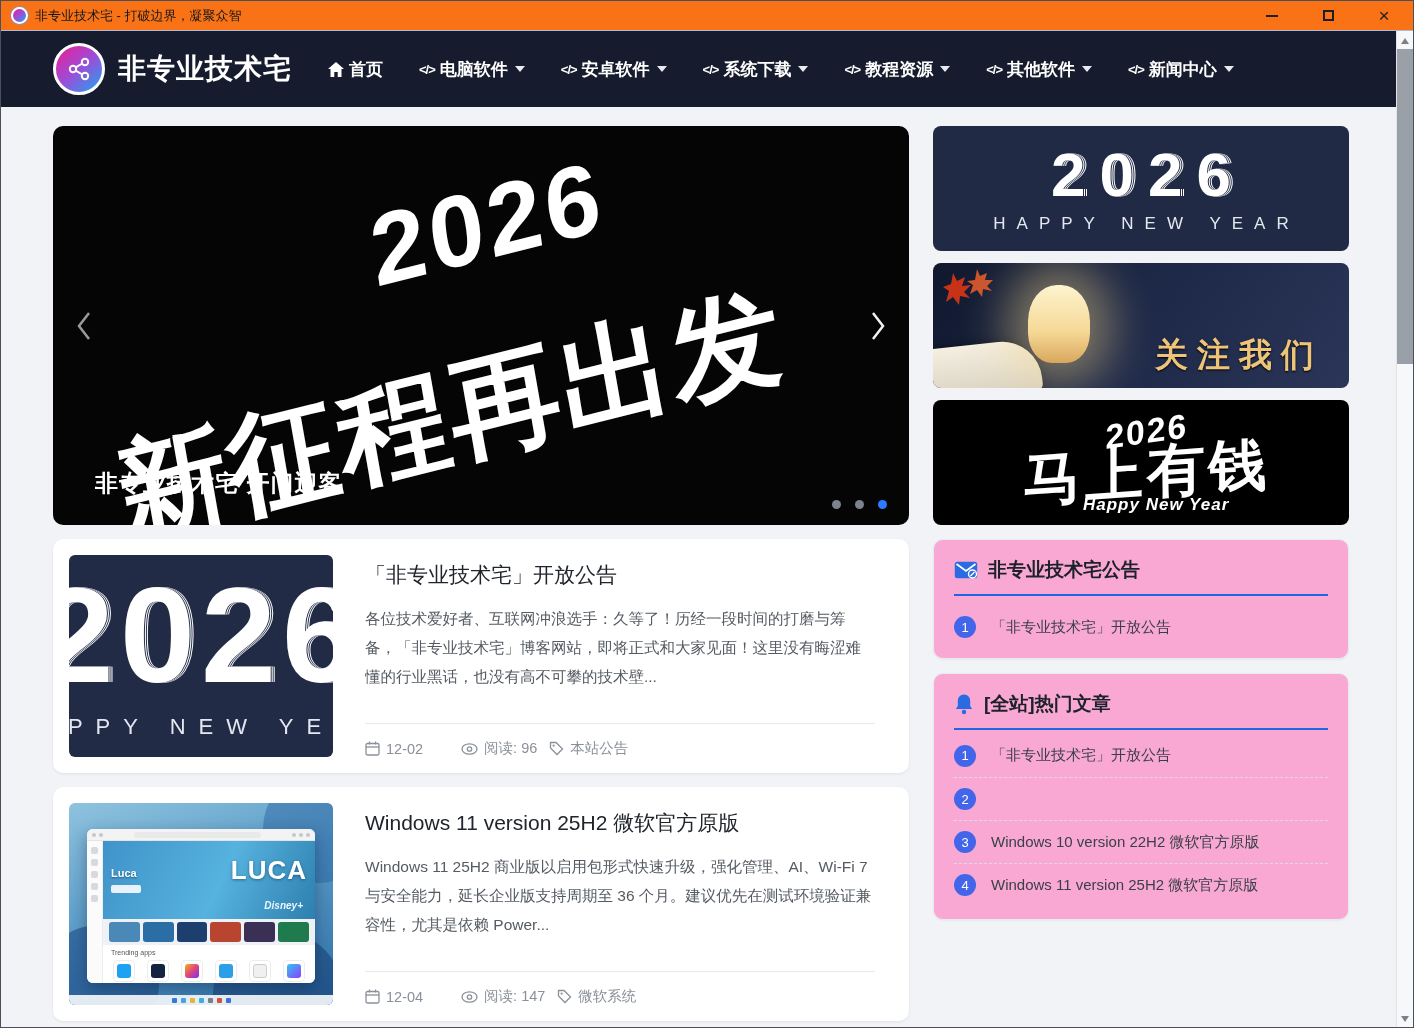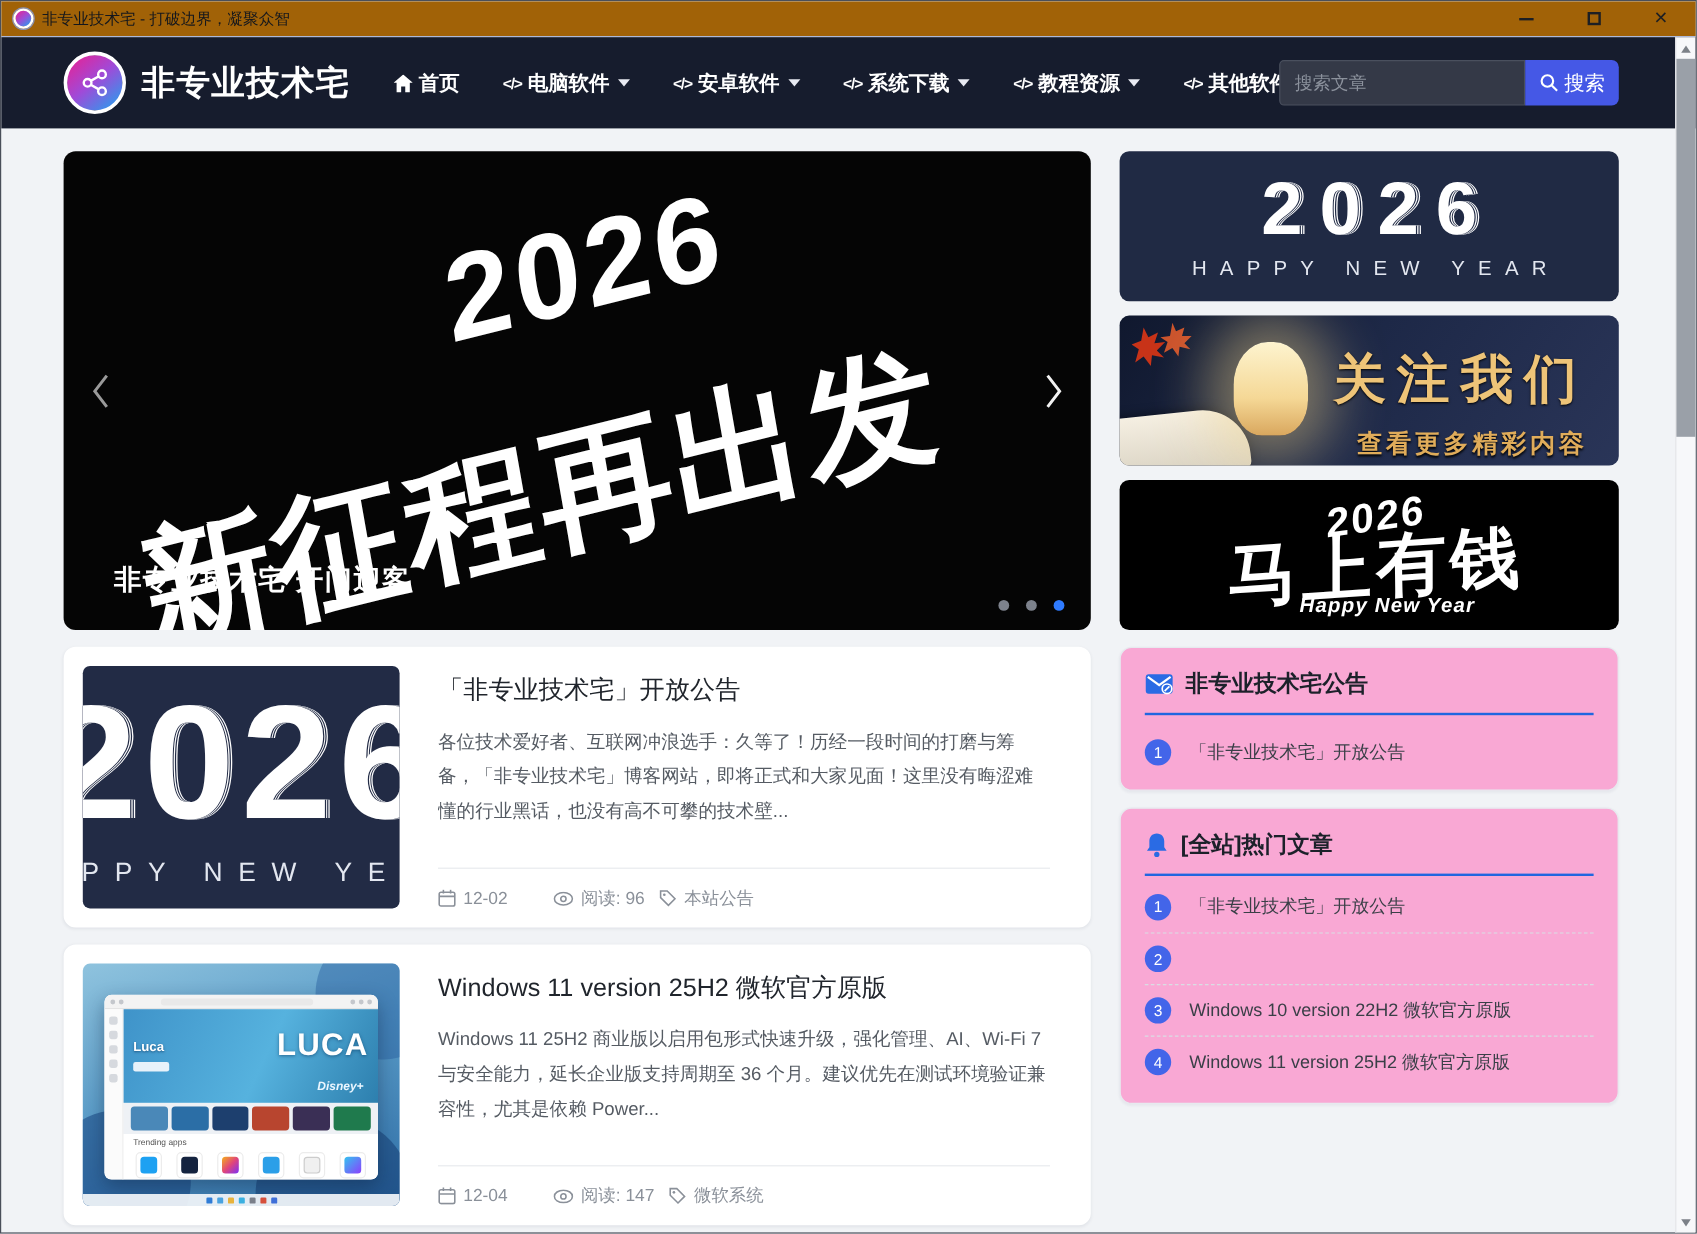--- a/index.html
+++ b/index.html
@@ -7,21 +7,21 @@
   body {
     font-family:"Liberation Sans", sans-serif;
     background:#f1f3f6;
     position:relative;
     border:1px solid #4a4f5a;
   }
 
   
   .titlebar{
     position:absolute; top:0; left:0; width:1414px; height:30px;
-    background:#a16207; border-bottom:1px solid #aeb9d8;
+    background:#f97316; border-bottom:1px solid #aeb9d8;
     display:flex; align-items:center; padding:0 10px;
   }
   .app-icon{
     width:17px; height:17px; border-radius:50%;
     background:linear-gradient(140deg,#ec1f8f 0%,#9a4fd8 50%,#1ba7f0 100%);
     border:2px solid #fff; box-shadow:0 0 0 1px #8892b5;
     margin-right:7px; flex:0 0 auto;
   }
   .win-title{ font-size:13px; color:#14171d; }
   .win-controls{ margin-left:auto; display:flex; align-items:center; gap:30px; padding-right:8px; }
@@ -102,21 +102,21 @@
     border-radius:46% 46% 38% 38%; box-shadow:0 0 45px 22px rgba(245,214,140,.45);
   }
   .book{
     position:absolute; left:-12px; bottom:-8px; width:120px; height:52px;
     background:linear-gradient(180deg,#f5efe2,#d9d2c2); border-radius:8px 40px 6px 6px;
     transform:rotate(-6deg); box-shadow:0 -2px 8px rgba(0,0,0,.35);
   }
   .leaf{ position:absolute; color:#d8391f; font-weight:bold; }
   .leaf svg{ display:block; }
   .b2-text{ position:absolute; right:26px; top:24px; text-align:right; }
-  .b2-title{ color:#eec478; font-size:44px; font-weight:bold; letter-spacing:9px; text-shadow:0 1px 2px #000; }
+  .b2-title{ color:#eec478; font-size:33px; font-weight:bold; letter-spacing:9px; text-shadow:0 1px 2px #000;margin-top:46px; }
   .b2-sub{ color:#e0ac5a; font-size:21px; font-weight:bold; letter-spacing:3px; margin-top:10px; text-shadow:0 1px 2px #000; }
   .banner3{ top:399px; background:#000; }
   .b3-year{ position:absolute; left:172px; top:12px; color:#fff; font-size:34px; font-weight:900;
     transform:rotate(-8deg) skewX(-8deg); letter-spacing:2px; }
   .b3-title{ position:absolute; left:90px; top:34px; color:#fff; font-size:58px; font-weight:900;
     transform:rotate(-4deg) skewX(-4deg); letter-spacing:4px; white-space:nowrap; }
   .b3-sub{ position:absolute; left:150px; bottom:10px; color:#fff; font-size:17px; font-weight:bold; font-style:italic; letter-spacing:1px; }
 
   
   .card{
@@ -262,30 +262,20 @@
       <span>其他软件</span>
       <span class="mi-caret"></span>
     </div>
     <div class="menu-item">
       <span class="mi-code">&lt;/&gt;</span>
       <span>新闻中心</span>
       <span class="mi-caret"></span>
     </div>
   </div>
 
-  <div class="searchbox">
-    <input class="search-input" type="text" placeholder="搜索文章" style="">
-    <button class="search-btn">
-      <svg width="16" height="16" viewBox="0 0 16 16">
-        <circle cx="6.5" cy="6.5" r="4.8" fill="none" stroke="#fff" stroke-width="1.8"></circle>
-        <line x1="10.2" y1="10.2" x2="14.6" y2="14.6" stroke="#fff" stroke-width="1.8"></line>
-      </svg>
-      <span>搜索</span>
-    </button>
-  </div>
 </div>
 
 <div class="carousel">
   <div class="slide-year">2026</div>
   <div class="slide-headline">新征程再出发</div>
   <div class="slide-caption">非专业技术宅 开门迎客</div>
   <div class="car-arrow car-prev">
     <svg width="18" height="32" viewBox="0 0 18 32">
       <polyline points="14,3 4,16 14,29" fill="none" stroke="#9a9a9a" stroke-width="2.5"></polyline>
     </svg>

